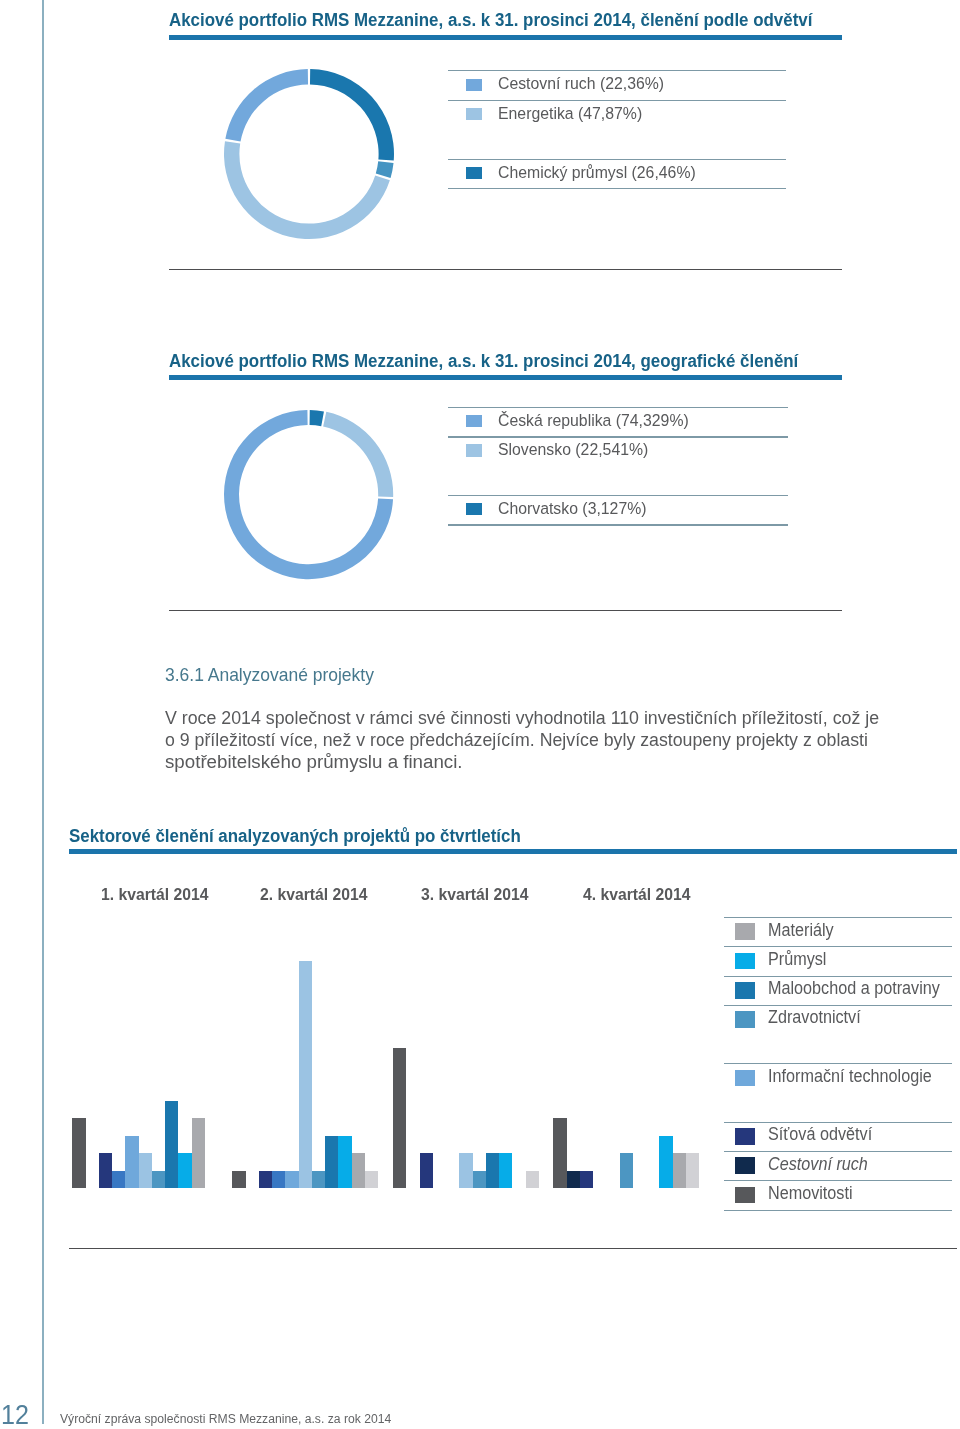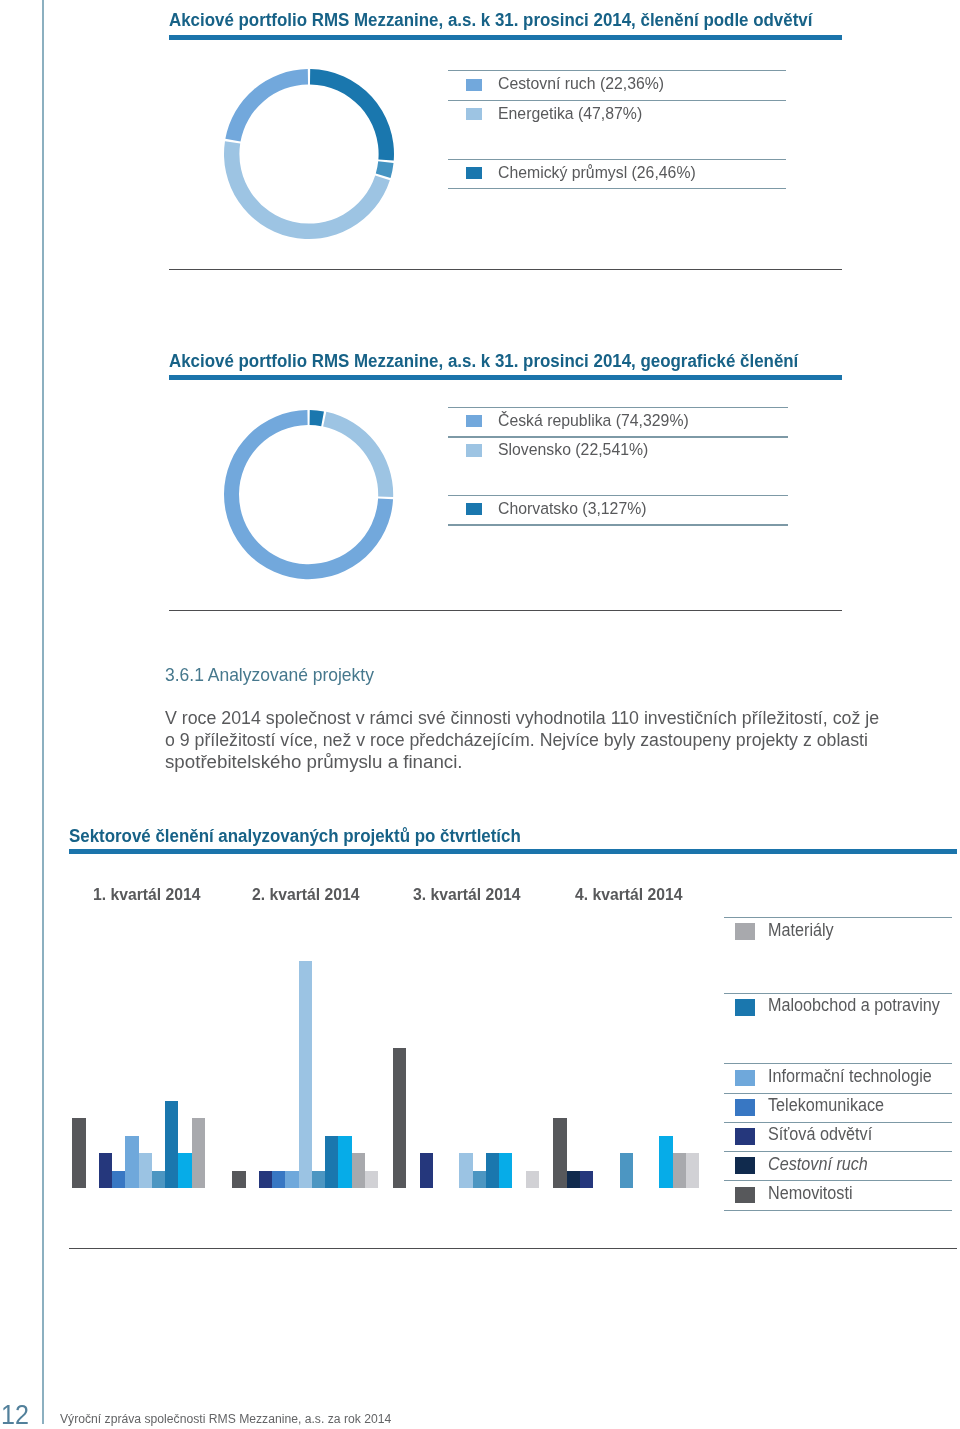--- a/index.html
+++ b/index.html
@@ -106,21 +106,21 @@
   <div id="article-heading" style="left: 165.4px; font-size: 19px; line-height: 19px; top: 665.34px; transform-origin: 0% 50%; transform: scaleX(0.92);">3.6.1 Analyzované projekty</div>
   <div id="article-par" style="left: 0px; top: 0px; width: 960px;">
       <div style="position: absolute; white-space: nowrap; color: rgb(88, 89, 91); left: 164.8px; font-size: 19.2px; line-height: 19.2px; top: 707.672px; transform-origin: 0% 50%; transform: scaleX(0.9265);">V roce 2014 společnost v rámci své činnosti vyhodnotila 110 investičních příležitostí, což je</div>
       <div style="position: absolute; white-space: nowrap; color: rgb(88, 89, 91); left: 164.8px; font-size: 19.2px; line-height: 19.2px; top: 729.622px; transform-origin: 0% 50%; transform: scaleX(0.9245);">o 9 příležitostí více, než v roce předcházejícím. Nejvíce byly zastoupeny projekty z oblasti</div>
       <div style="position: absolute; white-space: nowrap; color: rgb(88, 89, 91); left: 164.8px; font-size: 19.2px; line-height: 19.2px; top: 751.572px; transform-origin: 0% 50%; transform: scaleX(0.9755);">spotřebitelského průmyslu a financi.</div>
     </div>
 
   <div class="chart-title" id="title-3" style="left: 68.8px; font-size: 18.3px; line-height: 18.3px; top: 827.028px; transform-origin: 0% 50%; transform: scaleX(0.9245);">Sektorové členění analyzovaných projektů po čtvrtletích</div>
   <div class="chart-title-rule" id="rule-3" style="left: 69px; top: 848.5px; width: 888px; height: 5.2px;"></div>
 
-  <div class="abs" id="quarter-labels" style="left: 0px; top: 0px; width: 856px; height: 30px; font-weight: bold;">
+  <div class="abs" id="quarter-labels" style="left: 8px; top: 0px; width: 856px; height: 30px; font-weight: bold;">
       <div class="qlabel" style="left: 93px; font-size: 17px; line-height: 17px; top: 885.52px; transform-origin: 0% 50%; transform: scaleX(0.925);">1. kvartál 2014</div>
       <div class="qlabel" style="left: 252.4px; font-size: 17px; line-height: 17px; top: 885.52px; transform-origin: 0% 50%; transform: scaleX(0.925);">2. kvartál 2014</div>
       <div class="qlabel" style="left: 413.4px; font-size: 17px; line-height: 17px; top: 885.52px; transform-origin: 0% 50%; transform: scaleX(0.925);">3. kvartál 2014</div>
       <div class="qlabel" style="left: 574.6px; font-size: 17px; line-height: 17px; top: 885.52px; transform-origin: 0% 50%; transform: scaleX(0.925);">4. kvartál 2014</div>
     </div>
   <div class="abs" id="bar-plot" style="left: 0px; top: 0px; width: 960px; height: 1429px;">
       <div class="bar" style="left: 72.4px; width: 13.25px; top: 1118.2px; height: 69.8px; background: rgb(87, 88, 91);"></div>
       <div class="bar" style="left: 98.9px; width: 13.25px; top: 1153.1px; height: 34.9px; background: rgb(37, 55, 124);"></div>
       <div class="bar" style="left: 112.15px; width: 13.25px; top: 1170.55px; height: 17.45px; background: rgb(56, 119, 195);"></div>
       <div class="bar" style="left: 125.4px; width: 13.25px; top: 1135.65px; height: 52.35px; background: rgb(111, 168, 219);"></div>
@@ -154,34 +154,39 @@
       <div class="bar" style="left: 672.65px; width: 13.25px; top: 1153.1px; height: 34.9px; background: rgb(168, 169, 173);"></div>
       <div class="bar" style="left: 685.9px; width: 13.25px; top: 1153.1px; height: 34.9px; background: rgb(209, 209, 213);"></div>
     </div>
 
   <div class="legend" id="legend-3" style="left: 723.5px; top: 887.8px; width: 228px; height: 321.75px;">
       <div class="lrow" style="position: absolute; left: 0px; top: 29.25px; width: 100%; height: 29.25px;">
         <div class="lrule" style="top: 0px; width: 100%;"></div>
         <div class="lsw" style="left: 11.3px; top: 6.4px; width: 20.6px; height: 16.6px; background: rgb(168, 169, 173);"></div>
         <div class="ltxt" style="left: 44.5px; font-size: 17.5px; line-height: 17.5px; top: 4.7px; transform-origin: 0% 50%; transform: scaleX(0.925);">Materiály</div>
       </div>
-      <div class="lrow" style="position: absolute; left: 0px; top: 105px; width: 100%; height: 29.25px;">
+      <div class="lrow" style="position: absolute; left: 0px; top: 58.5px; width: 100%; height: 29.25px;">
+        <div class="lrule" style="top: 0px; width: 100%;"></div>
+        <div class="lsw" style="left: 11.3px; top: 6.4px; width: 20.6px; height: 16.6px; background: rgb(6, 172, 232);"></div>
+        <div class="ltxt" style="left: 44.5px; font-size: 17.5px; line-height: 17.5px; top: 4.7px; transform-origin: 0% 50%; transform: scaleX(0.925);">Průmysl</div>
+      </div>
+      <div class="lrow" style="position: absolute; left: 0px; top: 88px; width: 100%; height: 29.25px;">
         <div class="lrule" style="top: 0px; width: 100%;"></div>
         <div class="lsw" style="left: 11.3px; top: 6.4px; width: 20.6px; height: 16.6px; background: rgb(26, 119, 174);"></div>
         <div class="ltxt" style="left: 44.5px; font-size: 17.5px; line-height: 17.5px; top: 4.7px; transform-origin: 0% 50%; transform: scaleX(0.925);">Maloobchod a potraviny</div>
       </div>
+      <div class="lrow" style="position: absolute; left: 0px; top: 117px; width: 100%; height: 29.25px;">
+        <div class="lrule" style="top: 0px; width: 100%;"></div>
+        <div class="lsw" style="left: 11.3px; top: 6.4px; width: 20.6px; height: 16.6px; background: rgb(76, 150, 194);"></div>
+        <div class="ltxt" style="left: 44.5px; font-size: 17.5px; line-height: 17.5px; top: 4.7px; transform-origin: 0% 50%; transform: scaleX(0.925);">Zdravotnictví</div>
+      </div>
       <div class="lrow" style="position: absolute; left: 0px; top: 175.5px; width: 100%; height: 29.25px;">
         <div class="lrule" style="top: 0px; width: 100%;"></div>
         <div class="lsw" style="left: 11.3px; top: 6.4px; width: 20.6px; height: 16.6px; background: rgb(111, 168, 219);"></div>
         <div class="ltxt" style="left: 44.5px; font-size: 17.5px; line-height: 17.5px; top: 4.7px; transform-origin: 0% 50%; transform: scaleX(0.925);">Informační technologie</div>
-      </div>
-      <div class="lrow" style="position: absolute; left: 0px; top: 204.75px; width: 100%; height: 29.25px;">
-        <div class="lrule" style="top: 0px; width: 100%;"></div>
-        <div class="lsw" style="left: 11.3px; top: 6.4px; width: 20.6px; height: 16.6px; background: rgb(56, 119, 195);"></div>
-        <div class="ltxt" style="left: 44.5px; font-size: 17.5px; line-height: 17.5px; top: 4.7px; transform-origin: 0% 50%; transform: scaleX(0.925);">Telekomunikace</div>
       </div>
       <div class="lrow" style="position: absolute; left: 0px; top: 234px; width: 100%; height: 29.25px;">
         <div class="lrule" style="top: 0px; width: 100%;"></div>
         <div class="lsw" style="left: 11.3px; top: 6.4px; width: 20.6px; height: 16.6px; background: rgb(37, 55, 124);"></div>
         <div class="ltxt" style="left: 44.5px; font-size: 17.5px; line-height: 17.5px; top: 4.7px; transform-origin: 0% 50%; transform: scaleX(0.925);">Síťová odvětví</div>
       </div>
       <div class="lrow" style="position: absolute; left: 0px; top: 263.25px; width: 100%; height: 29.25px; font-style: italic;">
         <div class="lrule" style="top: 0px; width: 100%;"></div>
         <div class="lsw" style="left: 11.3px; top: 6.4px; width: 20.6px; height: 16.6px; background: rgb(16, 42, 77);"></div>
         <div class="ltxt" style="left: 44.5px; font-size: 17.5px; line-height: 17.5px; top: 4.7px; transform-origin: 0% 50%; transform: scaleX(0.925);">Cestovní ruch</div>

